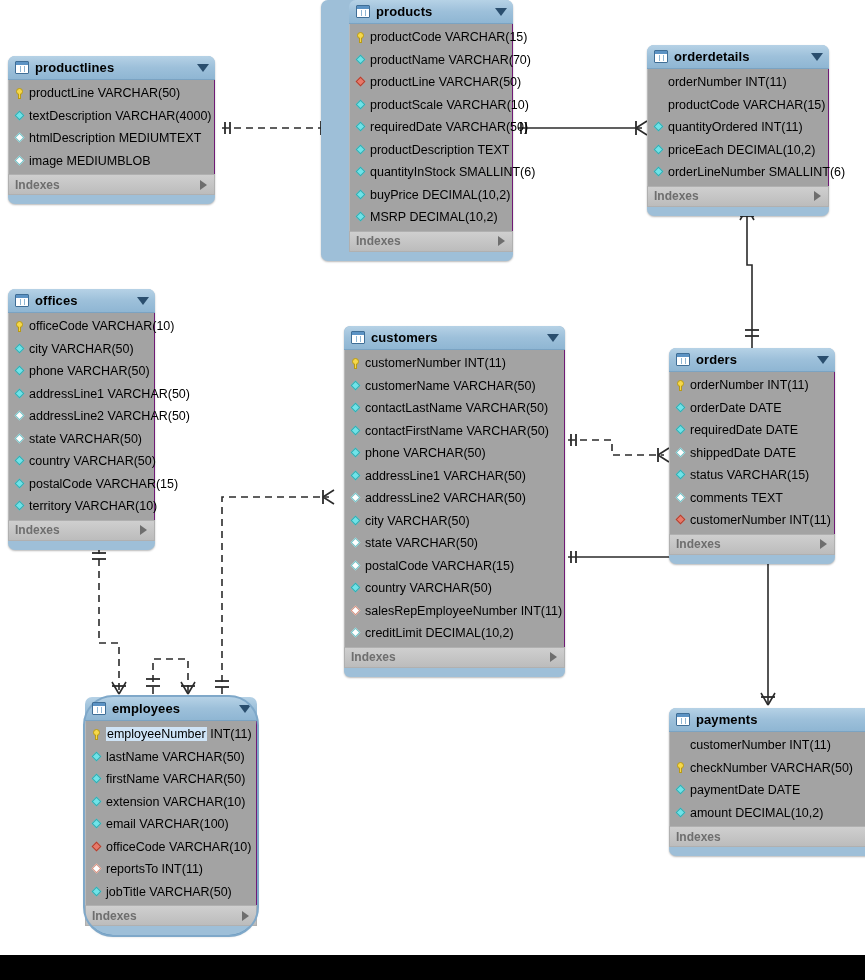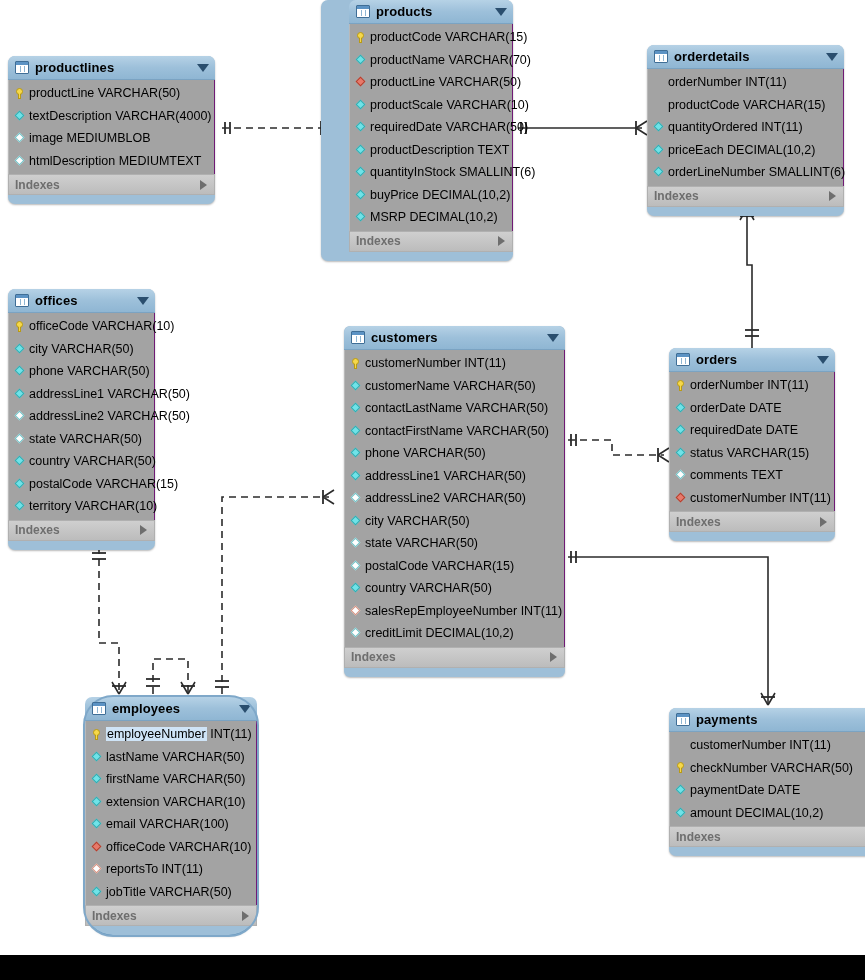--- a/index.html
+++ b/index.html
@@ -241,25 +241,25 @@
           <div class="col">
             <span class="ico key"></span>
             <span><span class="">productLine</span> <span>VARCHAR(50)</span></span>
           </div>
           <div class="col">
             <span class="ico dia cyan"></span>
             <span><span class="">textDescription</span> <span>VARCHAR(4000)</span></span>
           </div>
           <div class="col">
             <span class="ico dia cyanpale"></span>
+            <span><span class="">htmlDescription</span> <span>MEDIUMTEXT</span></span>
+          </div>
+          <div class="col">
+            <span class="ico dia cyanpale"></span>
             <span><span class="">image</span> <span>MEDIUMBLOB</span></span>
-          </div>
-          <div class="col">
-            <span class="ico dia cyanpale"></span>
-            <span><span class="">htmlDescription</span> <span>MEDIUMTEXT</span></span>
           </div>
         </div>
         <div class="idx">
           <span>Indexes</span>
           <span class="arr"></span>
         </div>
       </div>
       <div class="tbl" style="left: 321px; top: 0px; width: 192px; padding-left: 28px;">
         <div class="tbl-hdr">
           <span class="tbl-icon"></span>
@@ -302,21 +302,21 @@
           <div class="col">
             <span class="ico dia cyan"></span>
             <span><span class="">MSRP</span> <span>DECIMAL(10,2)</span></span>
           </div>
         </div>
         <div class="idx">
           <span>Indexes</span>
           <span class="arr"></span>
         </div>
       </div>
-      <div class="tbl" style="left: 647px; top: 45px; width: 197px;">
+      <div class="tbl" style="left: 647px; top: 45px; width: 182px;">
         <div class="tbl-hdr">
           <span class="tbl-icon"></span>
           <span class="tname">orderdetails</span>
           <span class="caret"></span>
         </div>
         <div class="cols">
           <div class="col">
             <span class="ico none"></span>
             <span><span class="">orderNumber</span> <span>INT(11)</span></span>
           </div>
@@ -469,20 +469,24 @@
           </div>
           <div class="col">
             <span class="ico dia cyan"></span>
             <span><span class="">orderDate</span> <span>DATE</span></span>
           </div>
           <div class="col">
             <span class="ico dia cyan"></span>
             <span><span class="">requiredDate</span> <span>DATE</span></span>
           </div>
           <div class="col">
+            <span class="ico dia cyanpale"></span>
+            <span><span class="">shippedDate</span> <span>DATE</span></span>
+          </div>
+          <div class="col">
             <span class="ico dia cyan"></span>
             <span><span class="">status</span> <span>VARCHAR(15)</span></span>
           </div>
           <div class="col">
             <span class="ico dia cyanpale"></span>
             <span><span class="">comments</span> <span>TEXT</span></span>
           </div>
           <div class="col">
             <span class="ico dia red"></span>
             <span><span class="">customerNumber</span> <span>INT(11)</span></span>

